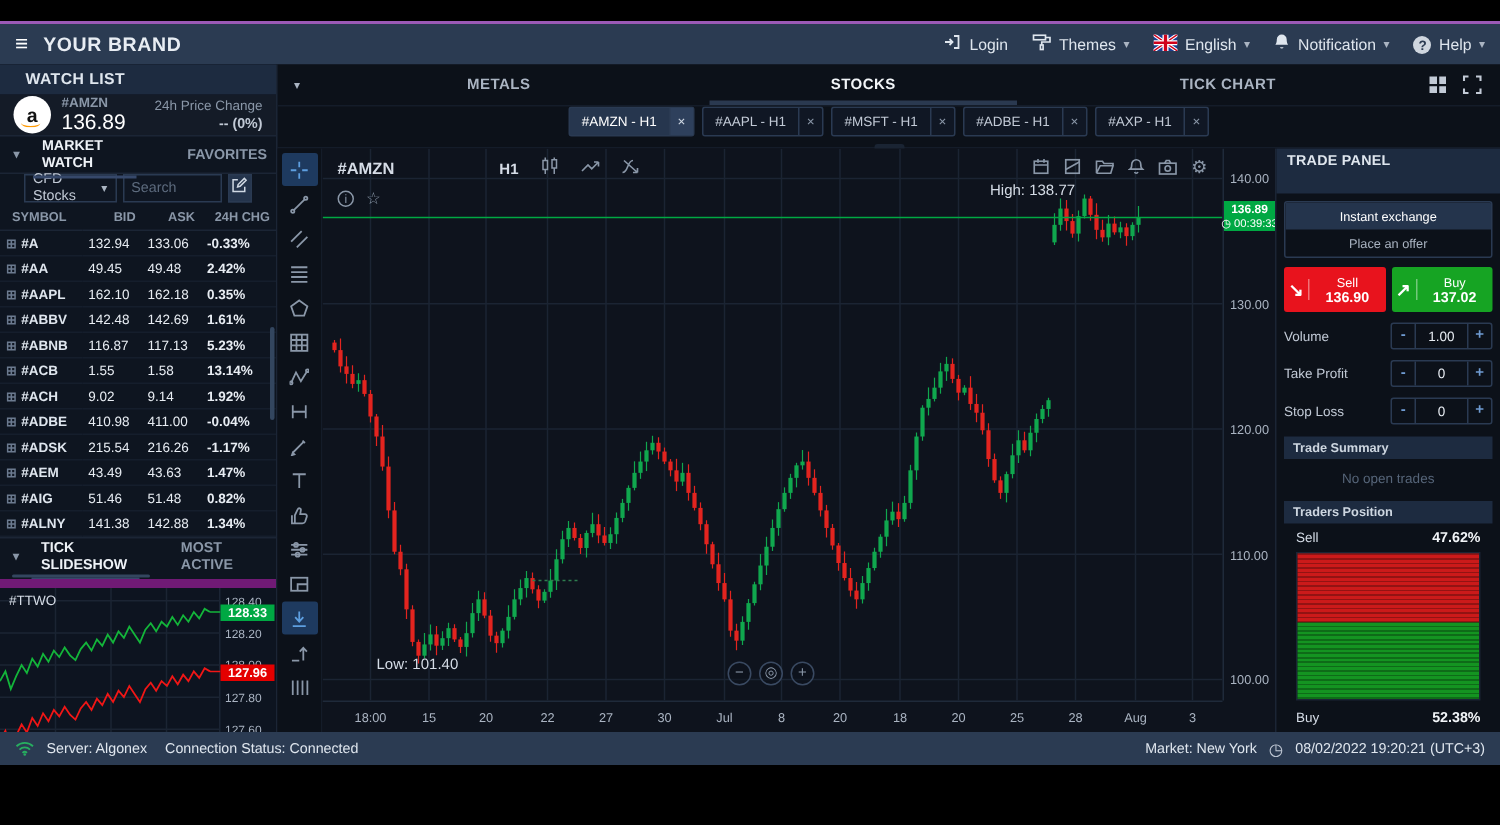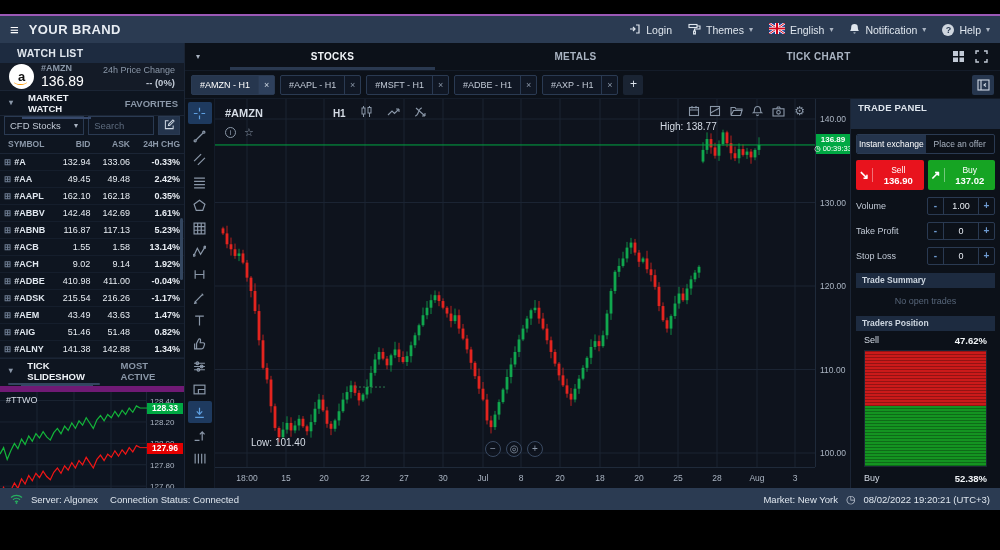--- a/index.html
+++ b/index.html
@@ -27,30 +27,30 @@
   .sym-name { font-size:9px; color:#8a97a8; font-weight:bold; }
   .sym-price { font-size:14px; color:#fff; }
   .sym-right { margin-left:auto; text-align:right; }
   .chg-label { font-size:9px; color:#8a97a8; }
   .chg-val { font-size:9.5px; color:#c2cad6; font-weight:bold; margin-top:2px; }
   .side-tabs { height:25px; display:flex; align-items:center; font-size:9.5px; font-weight:bold; color:#8a97a8; border-bottom:1px solid #1b2535; }
   .side-tabs .chev { width:24px; text-align:center; font-size:8px; cursor:pointer; }
   .stab { padding:5px 6px 4px; cursor:pointer; position:relative; }
   .stab.active { color:#eef2f7; }
   .stab.active:after { content:""; position:absolute; left:0; right:14px; bottom:-1px; height:2px; background:#36486a; }
-  .filter-row { height:27px; display:flex; align-items:center; gap:4px; padding:0 4px; }
+  .filter-row { height:27px; display:flex; align-items:center; gap:4px; padding:0 16px; }
   .select-box { width:84px; height:19px; border:1px solid #2a3a52; background:#0f1622; color:#c2cad6; font-size:9.5px; display:flex; align-items:center; padding:0 5px; cursor:pointer; }
   .select-box .caret { margin-left:auto; }
   .search-box { width:66px; height:19px; border:1px solid #2a3a52; background:#0f1622; color:#c2cad6; font-size:9.5px; padding:0 5px; outline:none; }
   .search-box::placeholder { color:#5d6b7e; }
   .edit-btn { width:23px; height:19px; background:#24344c; border:1px solid #2a3a52; display:flex; align-items:center; justify-content:center; cursor:pointer; }
   table.watch { width:100%; border-collapse:collapse; font-size:9px; }
   table.watch th { color:#8a97a8; font-size:8.5px; text-align:right; padding:4px 4px; border-bottom:1px solid #1b2535; font-weight:bold; }
   table.watch th:first-child { text-align:left; padding-left:8px; }
-  table.watch td { padding:3px 4px; text-align:right; border-bottom:1px solid #151e2c; color:#e8edf3; }
+  table.watch td { padding:3px 4px; text-align:left; border-bottom:1px solid #151e2c; color:#e8edf3; }
   table.watch td.symcell { text-align:left; padding-left:4px; color:#dfe6ee; font-weight:bold; white-space:nowrap; }
   .expand { color:#6b7a8f; margin-right:3px; font-size:8.5px; cursor:pointer; }
   td.u { color:#21b357; } td.d { color:#e8413c; } td.f { color:#c2cad6; }
   td.chg { color:#e8edf3; font-weight:bold; }
   .vscroll { position:absolute; right:1px; top:175px; width:3px; height:62px; background:#33465f; border-radius:2px; }
   .bottom-tabs { height:25px; display:flex; align-items:center; font-size:9.5px; font-weight:bold; color:#8a97a8; border-top:1px solid #1b2535; margin-top:auto; }
   .hscroll { height:3px; margin:0 0 1px 8px; width:92px; background:#33465f; border-radius:2px; }
   .minichart { height:104px; background:#0d1420; border-top:6px solid #701a75; position:relative; display:flex; }
   .mini-plot { position:relative; width:147px; height:100%; border-right:1px solid #1b2535; }
   .mini-sym { position:absolute; top:3px; left:6px; font-size:9px; color:#d5dce6; z-index:3; }
@@ -67,21 +67,21 @@
   
   .content { flex:1; display:flex; flex-direction:column; background:#0c1119; }
   .section-tabs { height:28px; display:flex; align-items:center; border-bottom:1px solid #141c29; position:relative; }
   .section-chev { width:26px; text-align:center; color:#aab4c2; font-size:8px; cursor:pointer; }
   .sect { flex:1; text-align:center; font-size:10px; font-weight:bold; color:#aab4c2; letter-spacing:.3px; cursor:pointer; position:relative; height:100%; line-height:28px; }
   .sect.active { color:#f2f5f8; }
   .sect.active:after { content:""; position:absolute; left:8%; right:8%; bottom:0; height:3px; background:#2a3950; }
   .sect-icons { display:flex; gap:10px; padding:0 12px; }
   .sect-icons .ibtn { cursor:pointer; display:flex; align-items:center; }
 
-  .chart-tabs { height:28px; display:flex; align-items:center; gap:5px; padding:0 6px; border-bottom:1px solid #141c29; }
+  .chart-tabs { height:28px; display:flex; align-items:center; gap:5px; padding:0 6px; border-bottom:1px solid #141c29;flex-direction:column; }
   .ctab { display:flex; align-items:stretch; border:1px solid #2a3a52; border-radius:2px; height:20px; font-size:9px; color:#c2cad6; cursor:pointer; background:#101724; }
   .ctab .lbl { padding:0 8px; line-height:18px; white-space:nowrap; }
   .ctab .x { width:16px; border-left:1px solid #2a3a52; color:#8a97a8; text-align:center; line-height:18px; font-size:9px; }
   .ctab.active { background:#26364e; color:#fff; }
   .ctab.active .x { background:#2e405c; color:#cfd8e3; }
   .plus-tab { width:20px; height:20px; border-radius:2px; background:#1a2433; color:#dfe6ee; font-size:12px; text-align:center; line-height:19px; cursor:pointer; }
   .panel-toggle { margin-left:auto; width:22px; height:20px; background:#26364e; border-radius:2px; display:flex; align-items:center; justify-content:center; cursor:pointer; }
 
   .chart-row { flex:1; display:flex; position:relative; }
   .draw-toolbar { width:30px; background:#0c1119; border-right:1px solid #141c29; display:flex; flex-direction:column; align-items:center; padding-top:3px; gap:1px; }
@@ -110,21 +110,21 @@
   .chart-topicons span { cursor:pointer; display:flex; align-items:center; }
   .gear-glyph { font-size:12px; color:#8a97a8; }
 
   .zoom-ctrls { position:absolute; left:270px; top:342px; display:flex; gap:5px; z-index:4; }
   .zc { width:16px; height:16px; border:1px solid #3a4a62; border-radius:50%; color:#8a97a8; font-size:10px; text-align:center; line-height:14px; cursor:pointer; background:rgba(14,19,29,.6); }
 
   
   .trade-panel { width:150px; background:#0c1119; border-left:1px solid #1b2535; display:flex; flex-direction:column; }
   .tp-head { height:30px; background:#1d2b40; font-size:9.5px; font-weight:bold; color:#dfe6ee; line-height:18px; padding-left:7px; letter-spacing:.2px; }
   .tp-body { padding:5px 5px 4px; display:flex; flex-direction:column; flex:1; }
-  .tp-tabs { display:flex; border:1px solid #2a3a52; border-radius:2px; overflow:hidden; }
+  .tp-tabs { display:flex; border:1px solid #2a3a52; border-radius:2px; overflow:hidden;flex-direction:column; }
   .tp-tab { flex:1; font-size:8.5px; color:#aab4c2; text-align:center; padding:4px 0; cursor:pointer; white-space:nowrap; }
   .tp-tab.active { background:#24344c; color:#fff; }
   .bs-row { display:flex; gap:4px; margin-top:6px; }
   .bs-btn { flex:1; height:30px; border-radius:2px; display:flex; align-items:center; color:#fff; cursor:pointer; }
   .bs-btn .arr { width:17px; text-align:center; font-size:12px; font-weight:bold; border-right:1px solid rgba(255,255,255,.4); }
   .bs-btn .bs-txt { flex:1; text-align:center; }
   .bs-lbl { font-size:8.5px; } .bs-price { font-size:9.5px; font-weight:bold; }
   .sell-btn { background:#e8131d; } .buy-btn { background:#16a423; }
   .fld { display:flex; align-items:center; margin-top:7px; }
   .fld-lbl { font-size:9px; color:#c2cad6; }
@@ -349,22 +349,22 @@
             <div class="mini-lbl" style="top: 68.76px;">127.80</div>
             <div class="mini-lbl" style="top: 90.16px;">127.60</div>
           </div>
       </div>
     </div>
 
     <div class="content">
       <div class="section-tabs">
         <span class="section-chev">▾</span>
         <div id="section-tabs-holder" style="display:flex;flex:1;height:100%">
+            <div class="sect">METALS</div>
             <div class="sect active">STOCKS</div>
-            <div class="sect">METALS</div>
             <div class="sect">TICK CHART</div>
           </div>
         <div class="sect-icons">
           <span class="ibtn">
               <svg width="13" height="13" viewBox="0 0 13 13" fill="#c2cad6">
                 <rect x="1" y="1" width="5" height="5"></rect>
                 <rect x="7.5" y="1" width="4.5" height="5"></rect>
                 <rect x="1" y="7.5" width="5" height="4.5"></rect>
                 <rect x="7.5" y="7.5" width="4.5" height="4.5"></rect>
               </svg>

